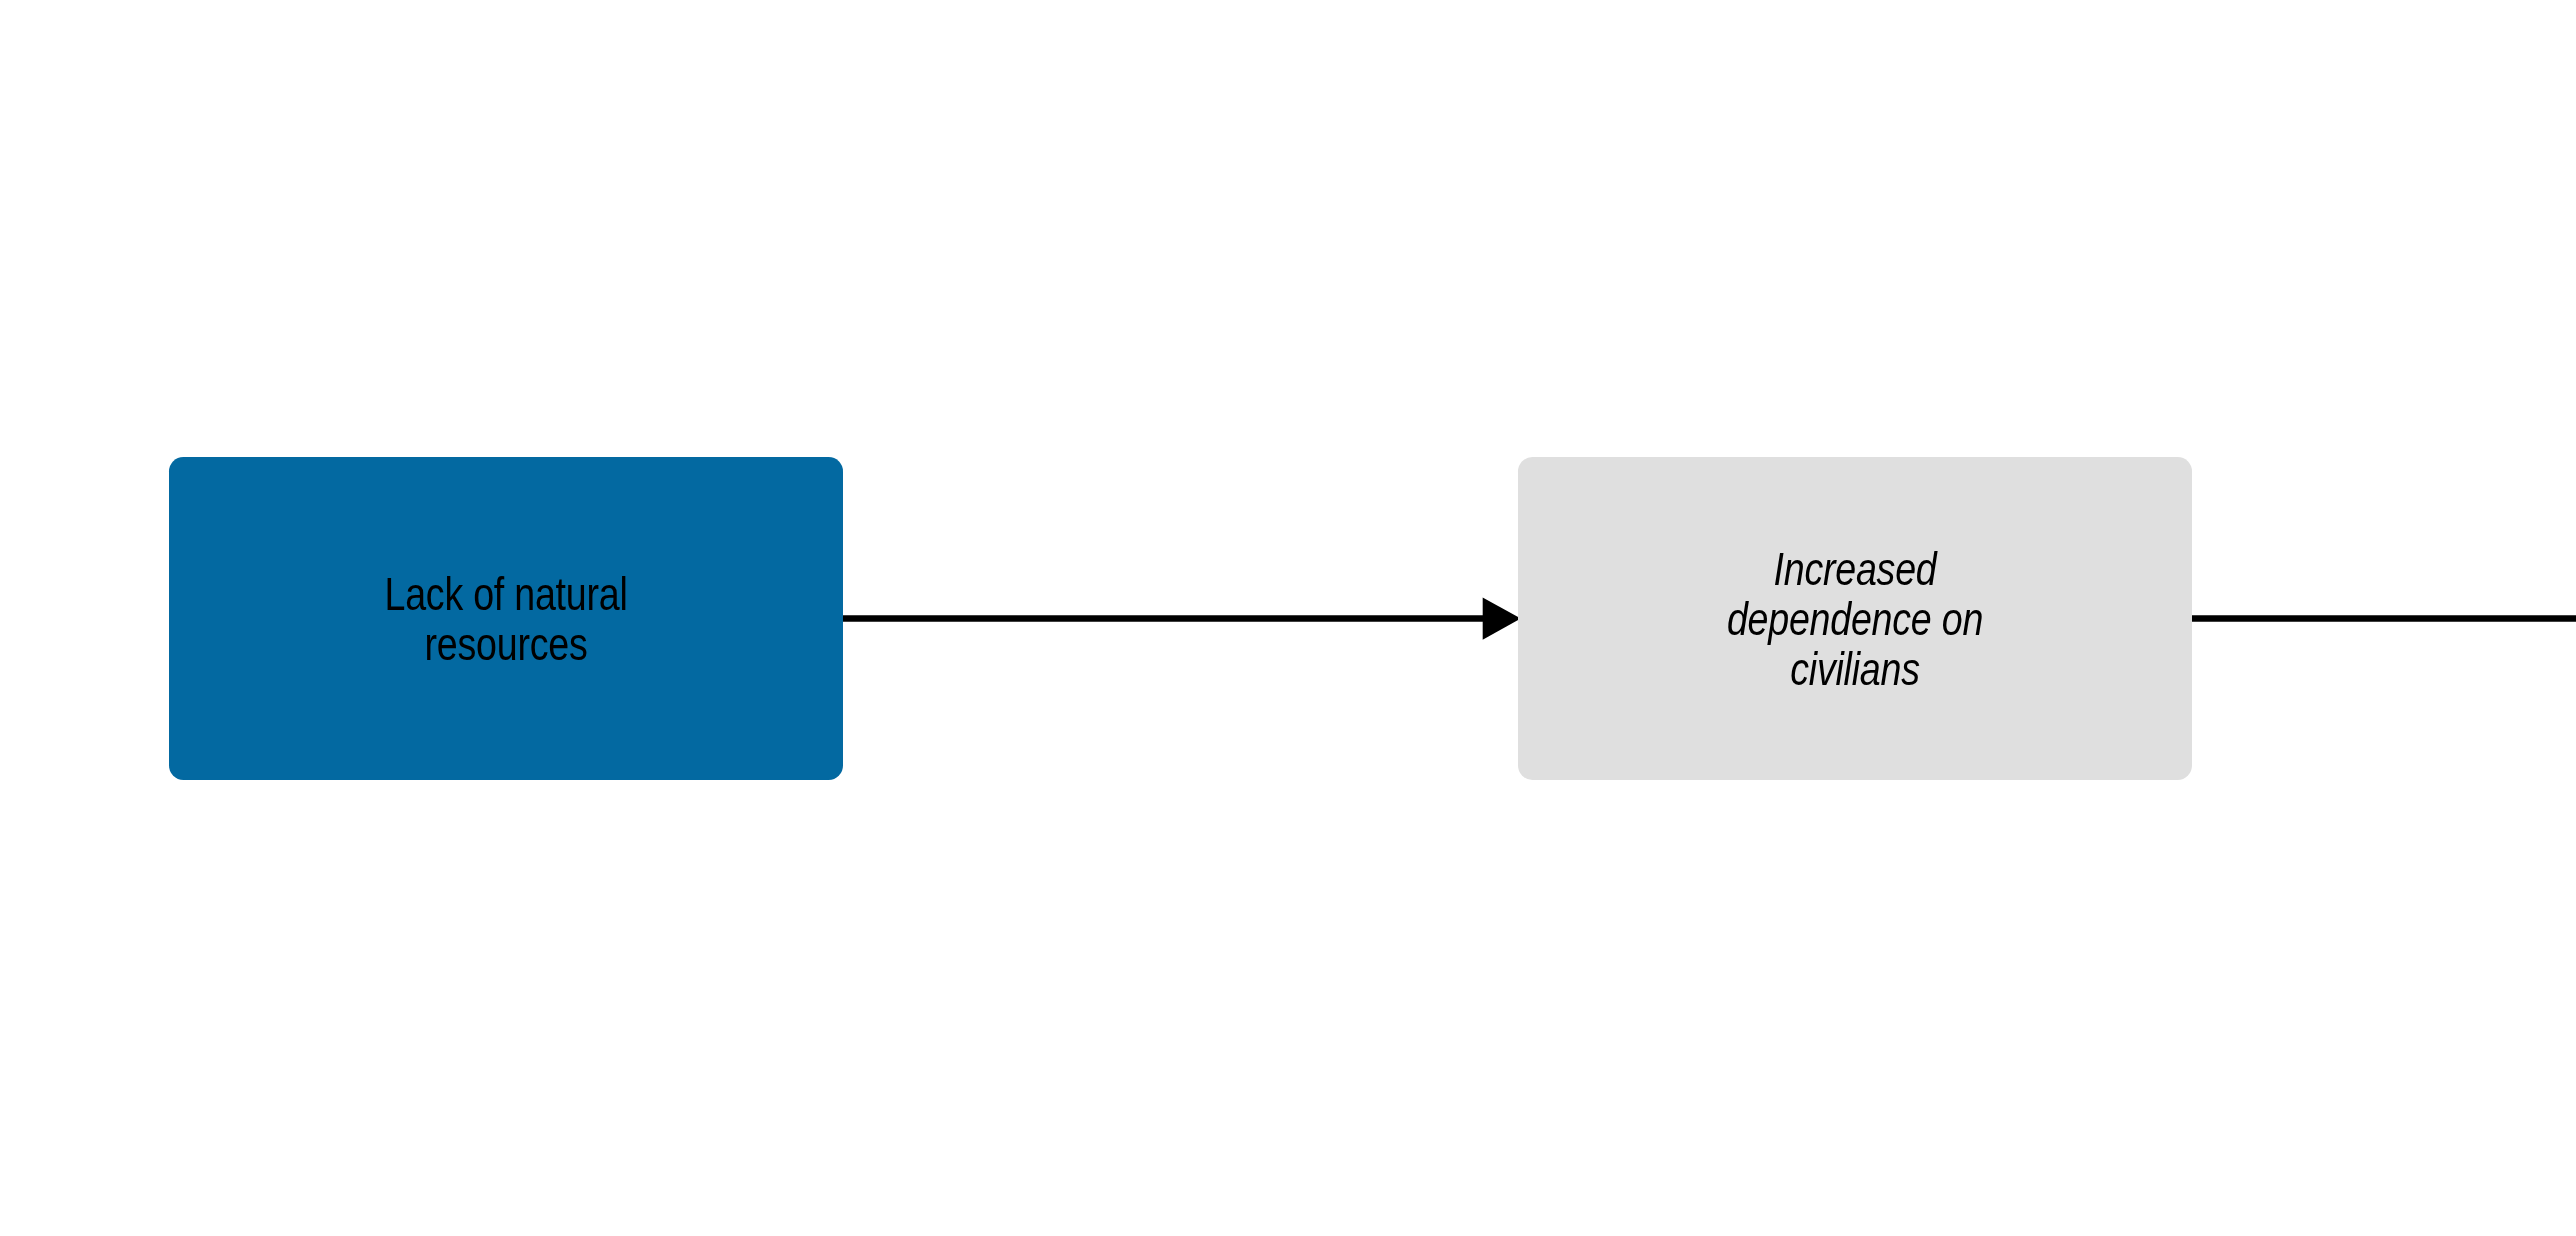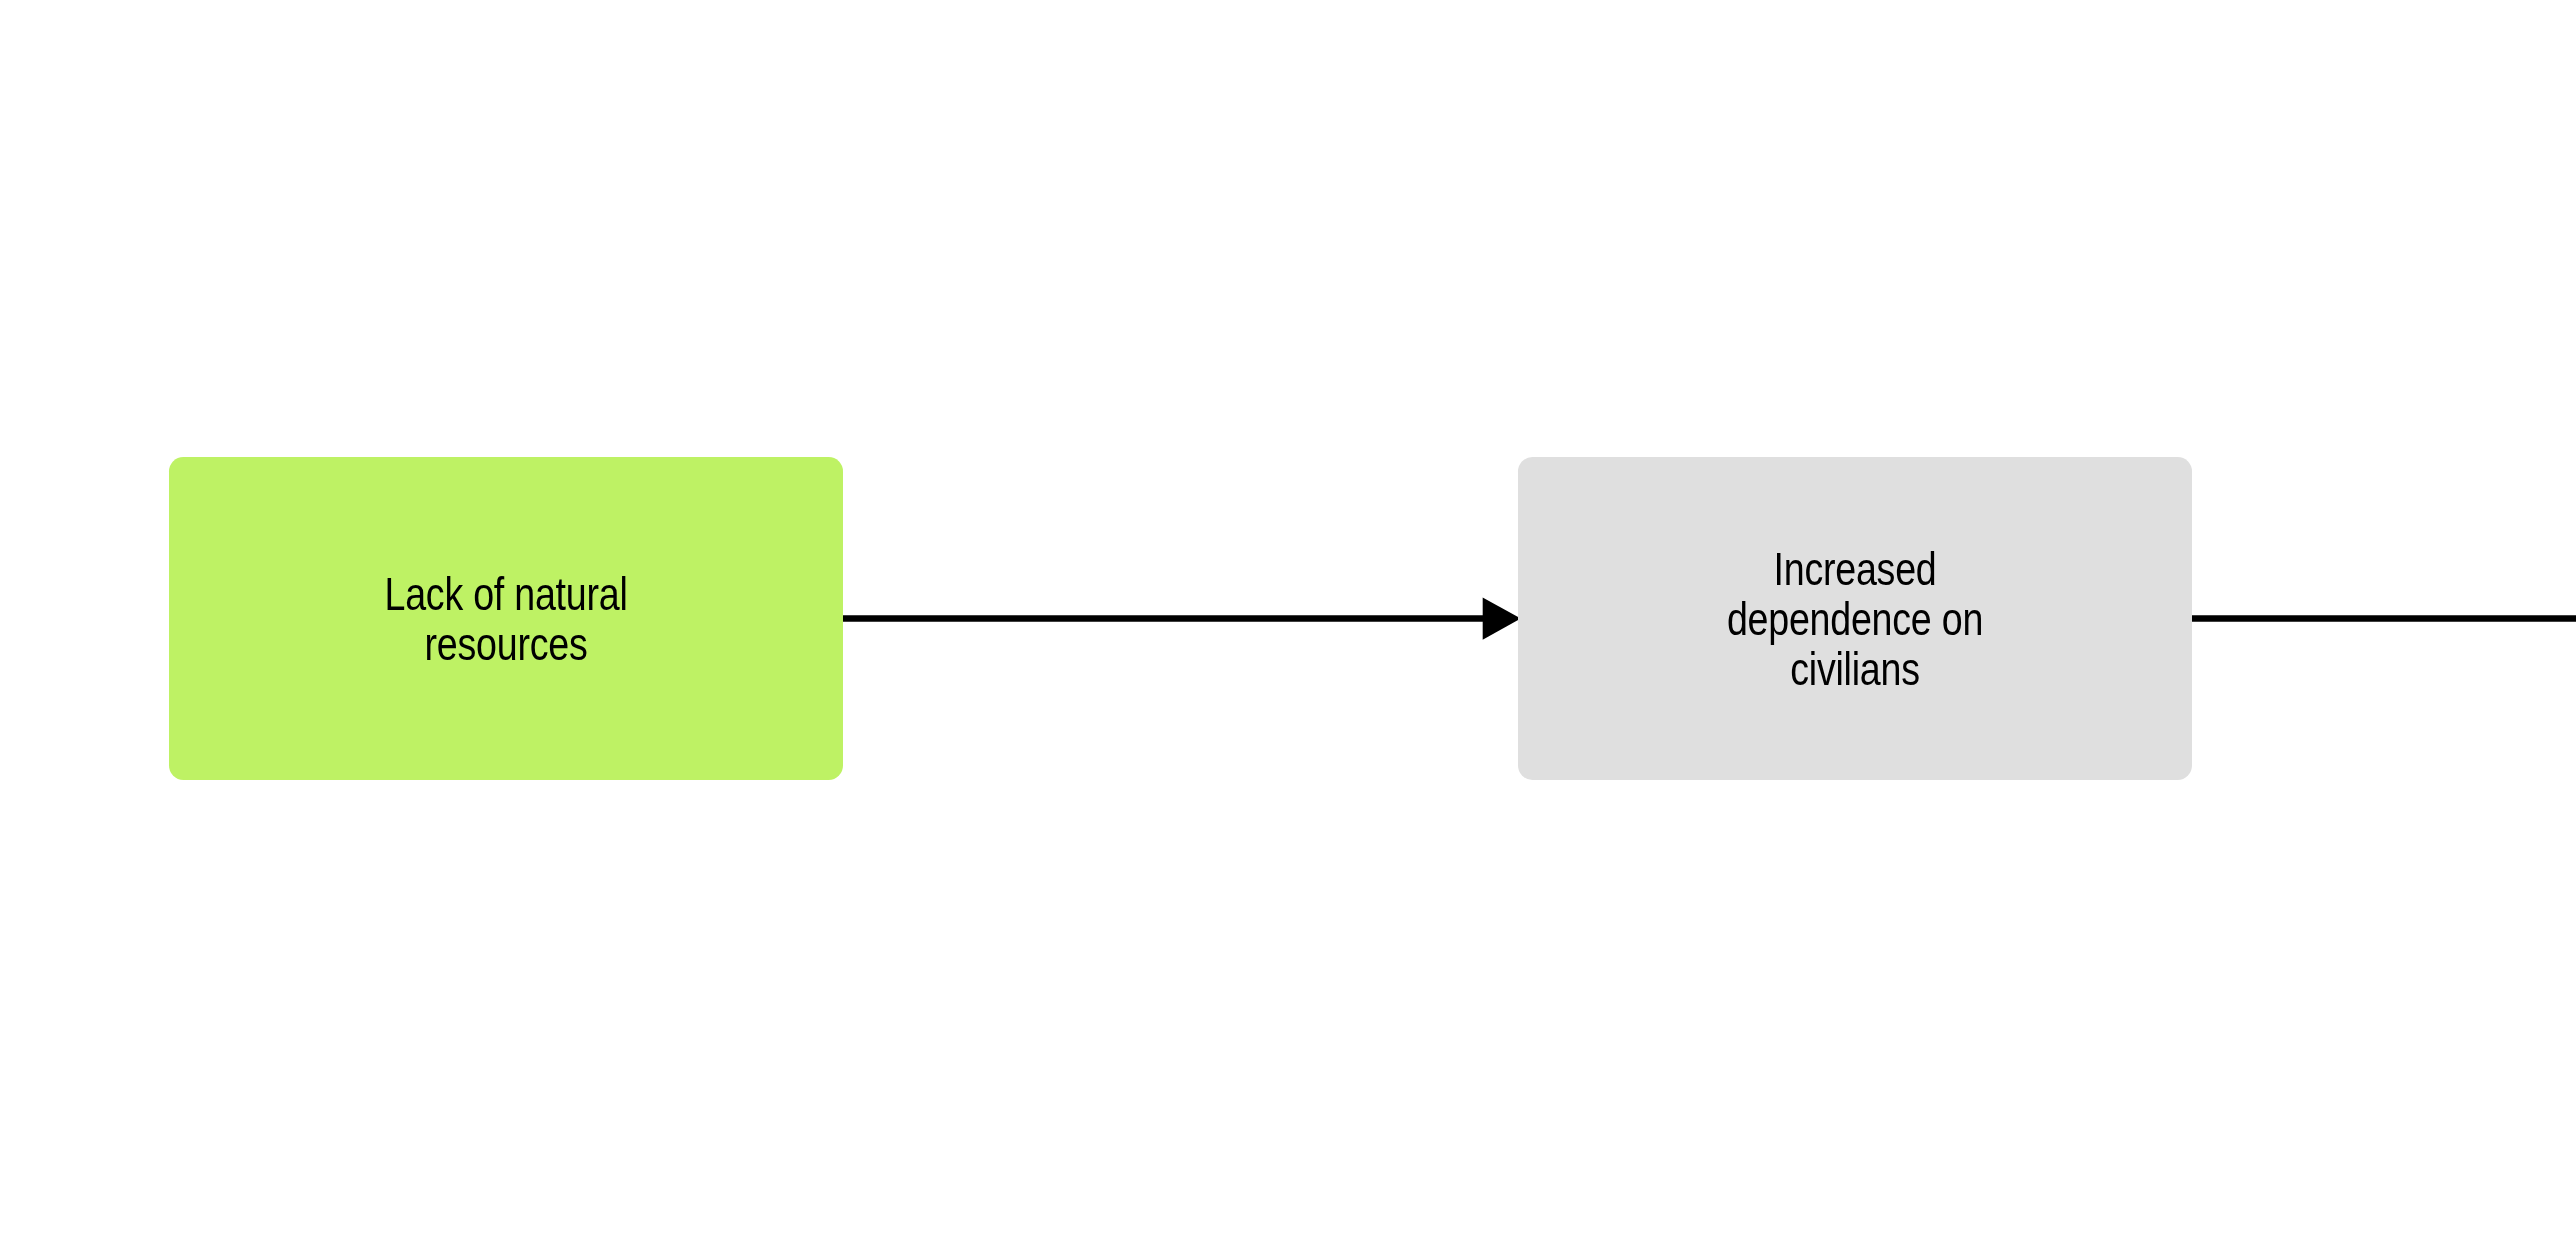--- a/index.html
+++ b/index.html
@@ -42,28 +42,29 @@
     transform: scaleX(0.80);
     transform-origin: center center;
     white-space: pre-line;
     width: 824px;
   }
   #node-1 {
     left: 169px;
     top: 457px;
     width: 674px;
     height: 323px;
-    background: #bef264;
+    background: #0369a1;
   }
   #node-2 {
     left: 1518px;
     top: 457px;
     width: 674px;
     height: 323px;
     background: #dfdfdf;
+    font-style: italic;
   }
 </style>
 </head>
 <body>
 
 <div id="canvas">
 
   <svg id="flow-svg" viewBox="0 0 7200 2400" xmlns="http://www.w3.org/2000/svg">
     <g>
       <line x1="1630" y1="1201" x2="2885" y2="1201" stroke="#000000" stroke-width="13" stroke-linecap="round"></line>

